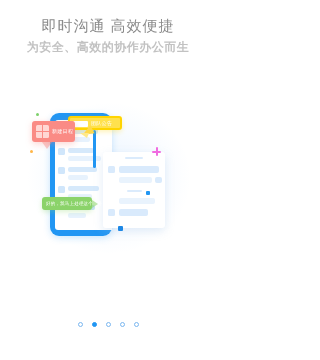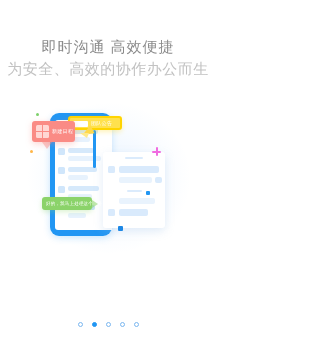--- a/index.html
+++ b/index.html
@@ -16,36 +16,35 @@
     -webkit-font-smoothing: antialiased;
   }
 
   
   .headings {
     position: absolute;
     top: 16px;
     left: 0;
     width: 216px;
     text-align: center;
-    margin-top: 21px;
   }
   .title {
     font-size: 15px;
     line-height: 20px;
     letter-spacing: 1px;
     color: #8b8b8b;
     font-weight: 400;
   }
   .subtitle {
     margin-top: 5px;
-    font-size: 15px;
+    font-size: 12px;
     line-height: 13px;
     letter-spacing: 0.5px;
     color: #c2c2c2;
-    font-weight: 400;
+    font-weight: 700;
   }
 
   
   .stage {
     position: absolute;
     left: 0;
     top: 95px;
     width: 216px;
     height: 160px;
   }

